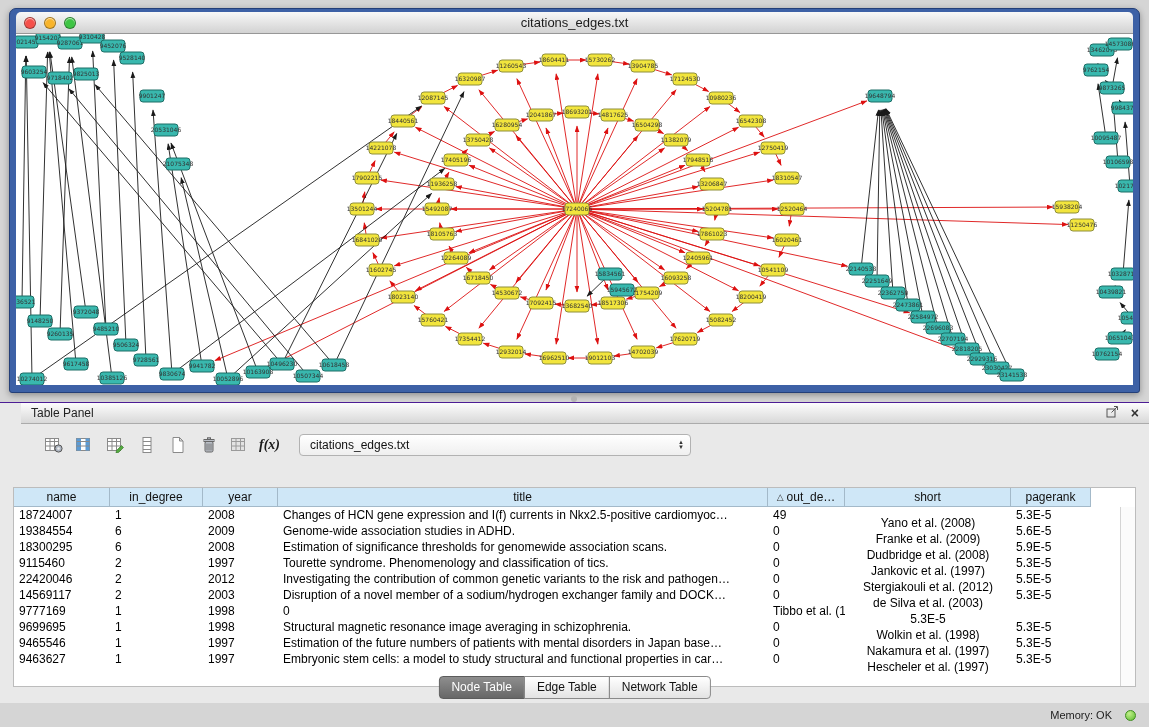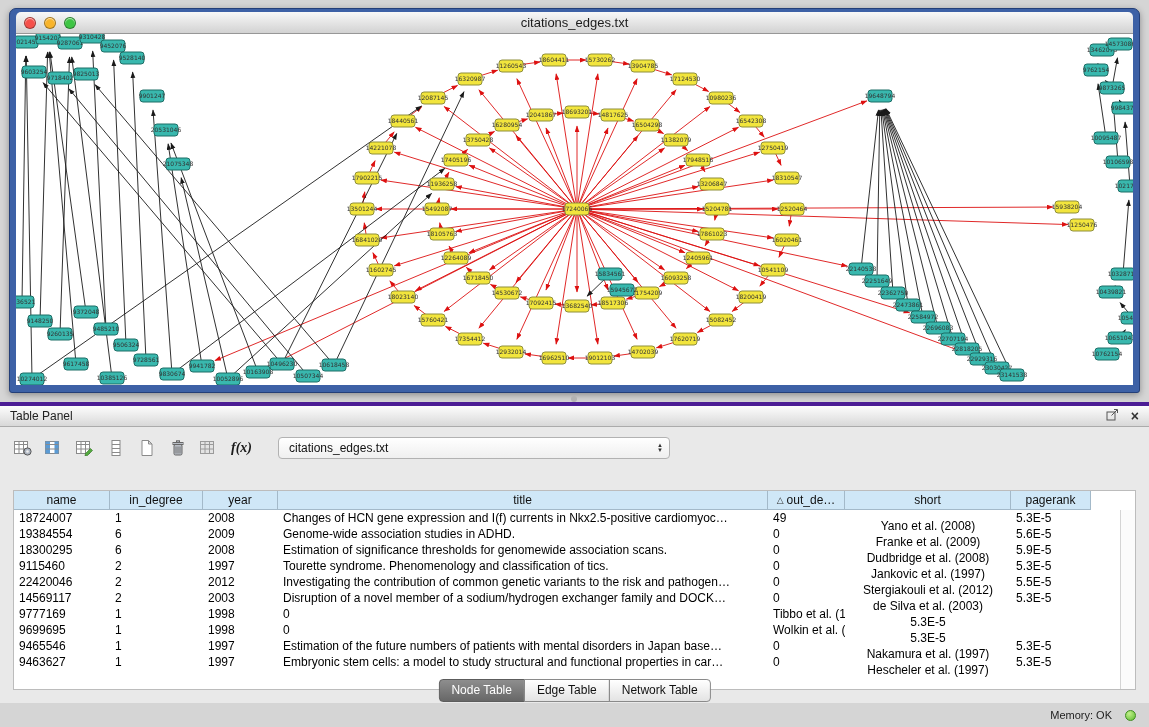--- a/index.html
+++ b/index.html
@@ -17,29 +17,29 @@
     box-shadow:inset 0 1px 1px rgba(255,255,255,.65); }
   .title { text-align:center; font-size:13px; line-height:21px; color:#1b1b1b; }
   .graph-area { width:100%; height:calc(100% - 22px); background:#fff; overflow:hidden; }
   .graph-area svg { display:block; width:100%; height:100%; }
 
   .splitter-dot { position:absolute; left:571px; top:396px; width:6px; height:6px;
     border-radius:50%; background:#b3b3b3; }
 
   
   .table-panel { position:absolute; left:0; top:402px; width:1149px; height:301px;
-    background:#e9e9e9; border-top:4px solid #4c1d95; }
+    background:#e9e9e9; border-top:1px solid #4c1d95;padding-left:21px; }
   .tp-header { height:21px; background:linear-gradient(#fdfdfd,#d8d8d8);
     border-bottom:1px solid #ababab; display:flex; align-items:center; padding:0 10px; }
   .tp-title { font-size:12px; color:#222; }
   .tp-actions { margin-left:auto; display:flex; align-items:center; gap:12px; }
   .tp-actions .xbtn { font-size:14px; font-weight:bold; color:#333; line-height:12px; cursor:default; }
 
   .toolbar { display:flex; align-items:center; height:42px; padding-left:14px; }
-  .tbtn { width:28px; height:26px; display:flex; align-items:center; justify-content:flex-start;
+  .tbtn { width:28px; height:26px; display:flex; align-items:center; justify-content:flex-end;
     background:transparent; border:none; margin-right:3px; }
   .fx { font-family:"Liberation Serif", serif; font-style:italic; font-weight:bold;
     font-size:14px; color:#1a1a1a; }
   .combo { width:392px; height:22px; background:linear-gradient(#ffffff,#efefef);
     border:1px solid #b2b2b2; border-radius:4px; margin-left:16px; display:flex;
     align-items:center; font-size:12px; color:#111; padding:0 6px 0 10px; }
   .combo .arrows { margin-left:auto; display:flex; flex-direction:column; font-size:6px;
     line-height:5px; color:#333; }
 
   .table-wrap { position:absolute; left:13px; top:84px; width:1123px; height:200px;
@@ -889,20 +889,21 @@
           <div>1</div>
           <div>1998</div>
           <div>0</div>
           <div>Tibbo et al. (1998)</div>
           <div>5.3E-5</div>
         </div>
         <div class="trow grid-cols">
           <div>9699695</div>
           <div>1</div>
           <div>1998</div>
+          <div>Structural magnetic resonance image averaging in schizophrenia.</div>
           <div>0</div>
           <div>Wolkin et al. (1998)</div>
           <div>5.3E-5</div>
         </div>
         <div class="trow grid-cols">
           <div>9465546</div>
           <div>1</div>
           <div>1997</div>
           <div>Estimation of the future numbers of patients with mental disorders in Japan base…</div>
           <div>0</div>

